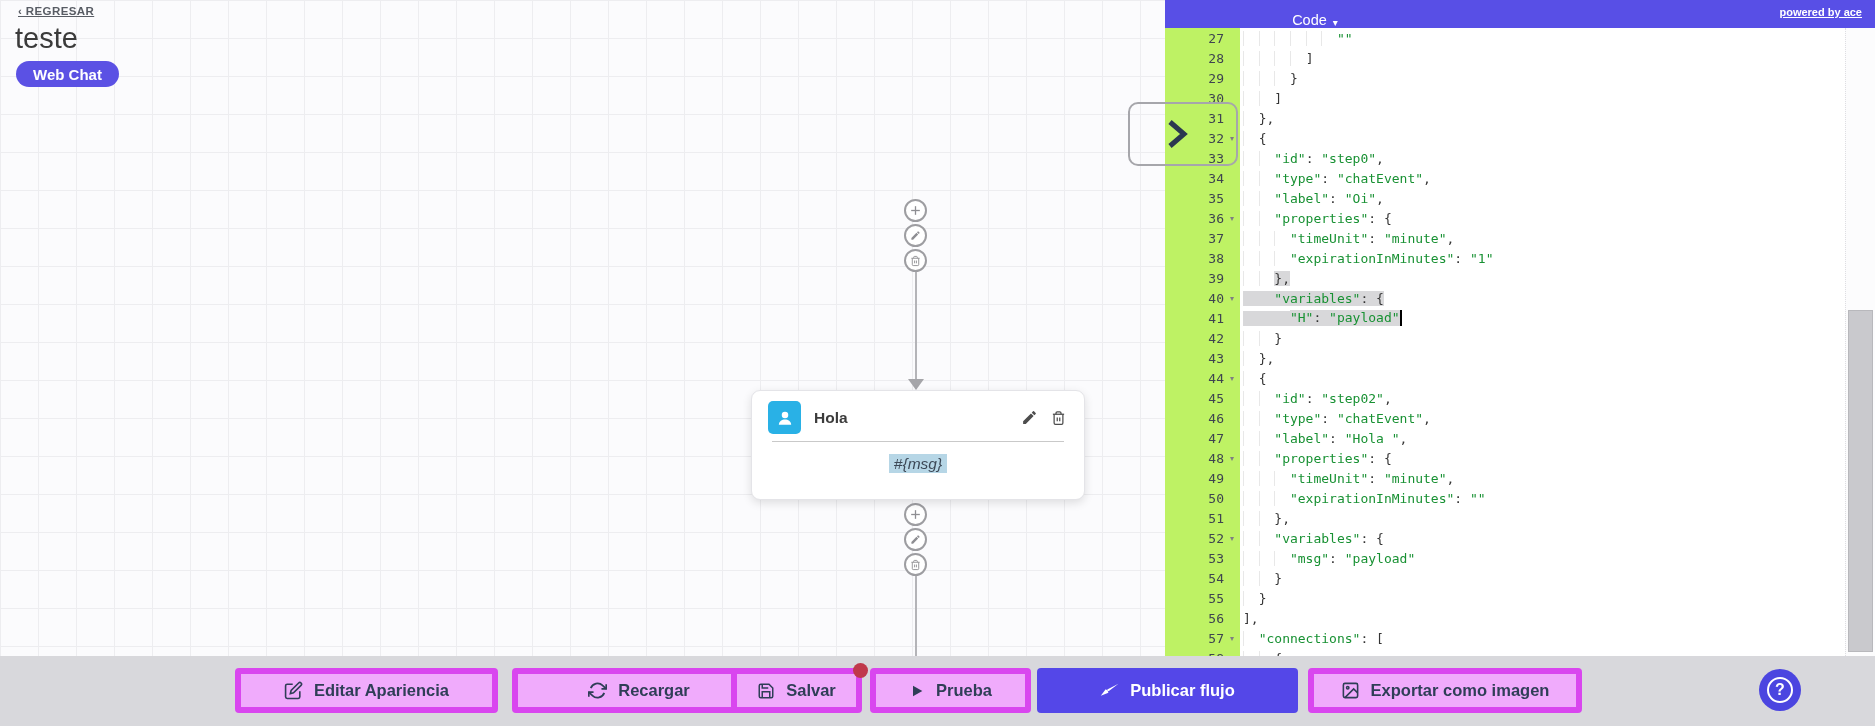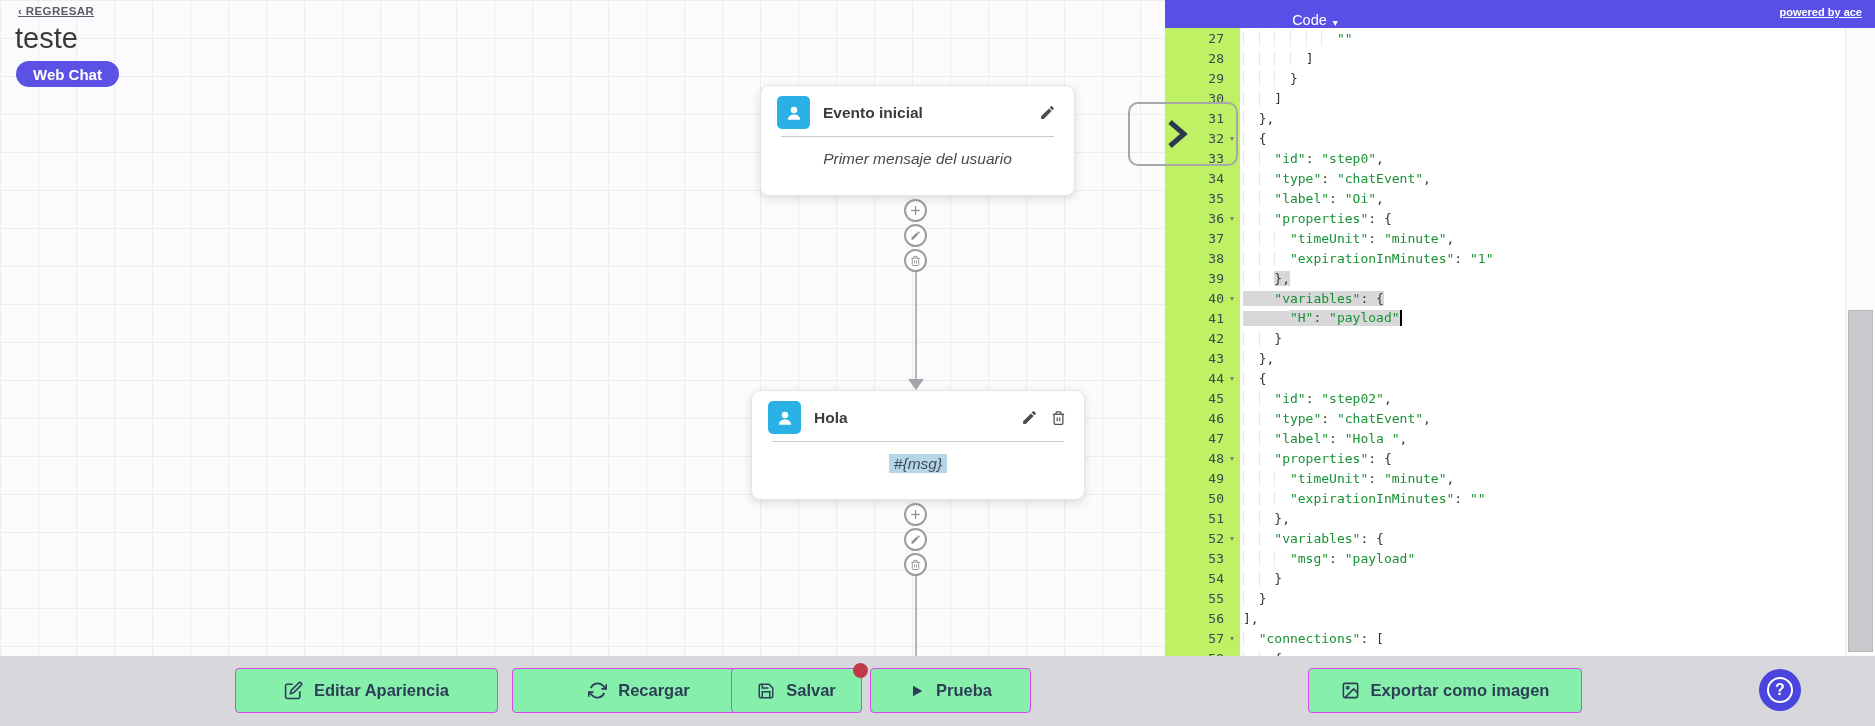--- a/index.html
+++ b/index.html
@@ -79,22 +79,22 @@
 
   
   .panel-toggle { position:absolute; left:1128px; top:102px; width:110px; height:64px;
     border:2px solid #a6a6ab; border-radius:10px; background:transparent; z-index:4;
     display:flex; align-items:center; cursor:pointer; }
   .panel-toggle svg { margin-left:36px; }
 
   
   .bottom-bar { position:absolute; left:0; top:656px; width:1875px; height:70px; background:#d8d8dc; z-index:6; }
   .tb-btn { position:absolute; top:12px; height:45px; display:flex; align-items:center; justify-content:center;
-    gap:11px; font-size:16.5px; font-weight:600; color:#2f3e57; background:#86efac;
-    border:1px solid #d946ef; border-radius:4px; cursor:pointer; font-family:"Liberation Sans",sans-serif; }
+    gap:11px; font-size:16.5px; font-weight:600; color:#2f3e57; background:#f0abfc;
+    border:6px solid #d946ef; border-radius:4px; cursor:pointer; font-family:"Liberation Sans",sans-serif; }
   .tb-btn.primary { background:#5447e8; color:#fff; border:none; }
   .b1 { left:235px;  width:263px; } .b2 { left:512px;  width:254px; }
   .b3 { left:731px;  width:131px; } .b4 { left:870px;  width:161px; }
   .b5 { left:1037px; width:261px; } .b6 { left:1308px; width:274px; }
   .red-dot { position:absolute; left:853px; top:7px; width:15px; height:15px; border-radius:50%;
     background:#c0394b; z-index:7; }
   .help-btn { position:absolute; left:1759px; top:13px; width:42px; height:42px; border-radius:50%;
     background:#4b45e0; display:flex; align-items:center; justify-content:center; cursor:pointer; }
   .help-inner { width:26px; height:26px; border:2.5px solid #fff; border-radius:50%; color:#fff;
     font-weight:700; font-size:16px; display:flex; align-items:center; justify-content:center; }
@@ -106,40 +106,20 @@
 
   <div class="canvas">
     <a class="back-link">‹ REGRESAR</a>
     <div class="flow-title">teste</div>
     <div class="channel-badge">Web Chat</div>
 
     <div class="cline cline1"></div>
     <div class="carrow carrow1"></div>
     <div class="cline cline2"></div>
 
-    <div class="node node1">
-      <div class="node-header">
-        <div class="avatar">
-          <svg width="20" height="20" viewBox="0 0 24 24">
-              <circle cx="12" cy="8.4" r="3.9" fill="#fff"></circle>
-              <path d="M4.6 20c.5-4.2 3.6-6.1 7.4-6.1s6.9 1.9 7.4 6.1z" fill="#fff"></path>
-            </svg>
-        </div>
-        <div class="node-title">Evento inicial</div>
-        <div class="node-actions">
-          <span class="icon-btn">
-            <svg width="17" height="17" viewBox="0 0 24 24" fill="#4d4d4d">
-                <path d="M3 17.25V21h3.75L17.81 9.94l-3.75-3.75L3 17.25zM20.71 7.04a1 1 0 000-1.41l-2.34-2.34a1 1 0 00-1.41 0l-1.83 1.83 3.75 3.75 1.83-1.83z"></path>
-              </svg>
-          </span>
-        </div>
-      </div>
-      <div class="node-divider"></div>
-      <div class="node-body">Primer mensaje del usuario</div>
-    </div>
 
     <div class="connector conn1">
       <div class="cbtn">
         <svg width="13" height="13" viewBox="0 0 24 24" stroke="currentColor" stroke-width="2.4" fill="none">
             <line x1="12" y1="4" x2="12" y2="20"></line>
             <line x1="4" y1="12" x2="20" y2="12"></line>
           </svg>
       </div>
       <div class="cbtn">
         <svg width="11" height="11" viewBox="0 0 24 24" fill="currentColor">
@@ -423,20 +403,26 @@
         </svg>
       <span>Salvar</span>
     </button>
     <div class="red-dot"></div>
     <button class="tb-btn b4">
       <svg width="16" height="16" viewBox="0 0 24 24" fill="currentColor">
           <polygon points="6,4 20,12 6,20"></polygon>
         </svg>
       <span>Prueba</span>
     </button>
+    <button class="tb-btn b5 primary">
+      <svg width="19" height="19" viewBox="0 0 24 24" fill="currentColor">
+          <path d="M22 2L11 13l-4-2-5 9 9-5-2-4L22 2z" transform="rotate(8 12 12)"></path>
+        </svg>
+      <span>Publicar flujo</span>
+    </button>
     <button class="tb-btn b6">
       <svg width="19" height="19" viewBox="0 0 24 24" stroke="currentColor" stroke-width="2" fill="none">
           <rect x="3" y="3" width="18" height="18" rx="2"></rect>
           <circle cx="8.5" cy="8.5" r="1.5"></circle>
           <polyline points="21 15 16 10 5 21"></polyline>
         </svg>
       <span>Exportar como imagen</span>
     </button>
     <div class="help-btn">
       <div class="help-inner">?</div>

